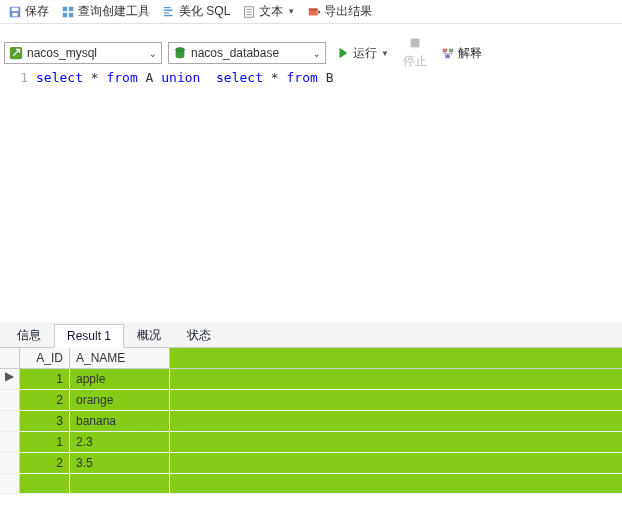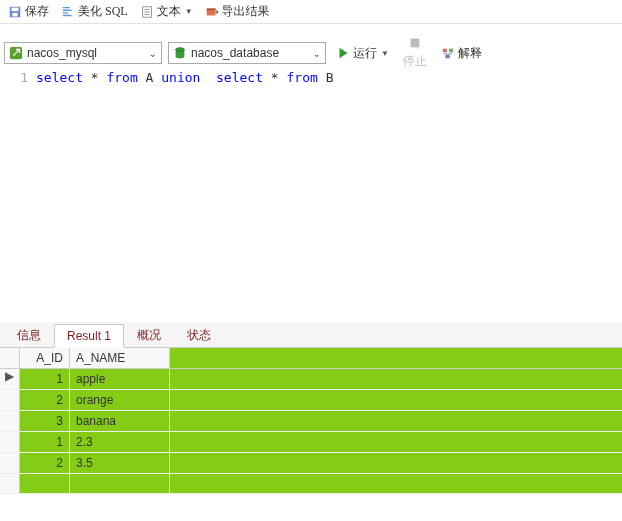--- a/index.html
+++ b/index.html
@@ -11,21 +11,20 @@
       height: 521px;
       overflow: hidden;
     }
     .toolbar1 {
       display: flex;
       align-items: center;
       gap: 4px;
       padding: 2px 4px;
       height: 24px;
       border-bottom: 1px solid #e0e0e0;
-      font-family: Liberation Serif, serif;
     }
     .tb-btn {
       display: flex;
       align-items: center;
       gap: 3px;
       padding: 1px 4px;
       cursor: pointer;
       color: #333;
     }
     .tb-btn .arrow { font-size: 8px; color: #555; margin-left: 1px; }
@@ -71,21 +70,21 @@
     .tabs {
       display: flex;
       align-items: flex-end;
       height: 26px;
       border-bottom: 1px solid #ccc;
       background: #f5f5f5;
       padding-left: 4px;
     }
     .tab {
       padding: 4px 12px;
-      color: #7f1d1d;
+      color: #0f172a;
       cursor: pointer;
       height: 24px;
       display: flex;
       align-items: center;
       border: 1px solid transparent;
       border-bottom: none;
     }
     .tab.active {
       background: #fff;
       border: 1px solid #ccc;
@@ -134,20 +133,29 @@
   <div class="tb-btn">
     <svg class="ic" viewBox="0 0 16 16">
         <rect x="2" y="2" width="12" height="12" fill="#6a8cc7"></rect>
         <rect x="4" y="3" width="8" height="4" fill="#fff"></rect>
         <rect x="5" y="9" width="6" height="4" fill="#fff"></rect>
       </svg>
     <span>保存</span>
   </div>
   <div class="tb-btn">
     <svg class="ic" viewBox="0 0 16 16">
+        <rect x="2" y="2" width="5" height="5" fill="#5a9bd5"></rect>
+        <rect x="9" y="2" width="5" height="5" fill="#5a9bd5"></rect>
+        <rect x="2" y="9" width="5" height="5" fill="#5a9bd5"></rect>
+        <rect x="9" y="9" width="5" height="5" fill="#5a9bd5"></rect>
+      </svg>
+    <span>查询创建工具</span>
+  </div>
+  <div class="tb-btn">
+    <svg class="ic" viewBox="0 0 16 16">
         <path d="M2 3h8M2 6h10M2 9h6M2 12h10" stroke="#5a9bd5" stroke-width="1.5"></path>
       </svg>
     <span>美化 SQL</span>
   </div>
   <div class="tb-btn">
     <svg class="ic" viewBox="0 0 16 16">
         <rect x="3" y="2" width="10" height="12" fill="none" stroke="#888"></rect>
         <path d="M5 5h6M5 8h6M5 11h6" stroke="#888"></path>
       </svg>
     <span>文本</span>

